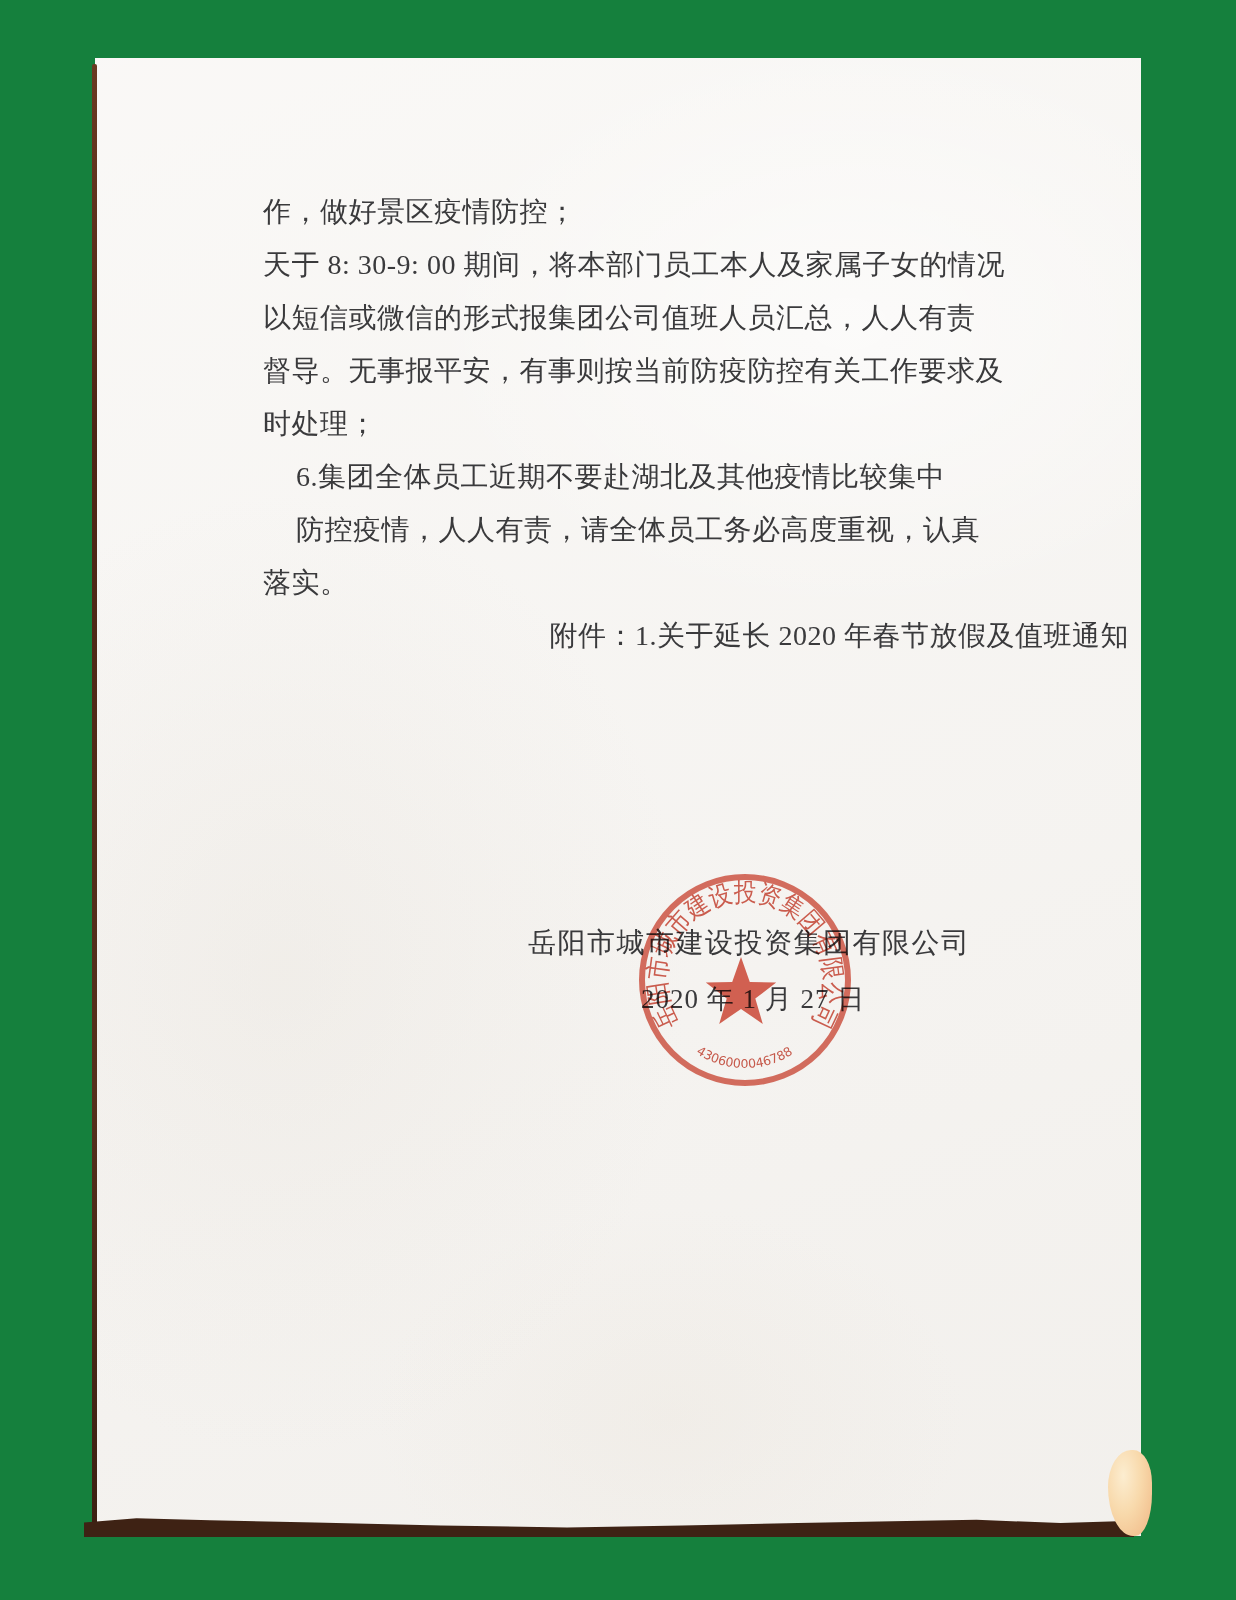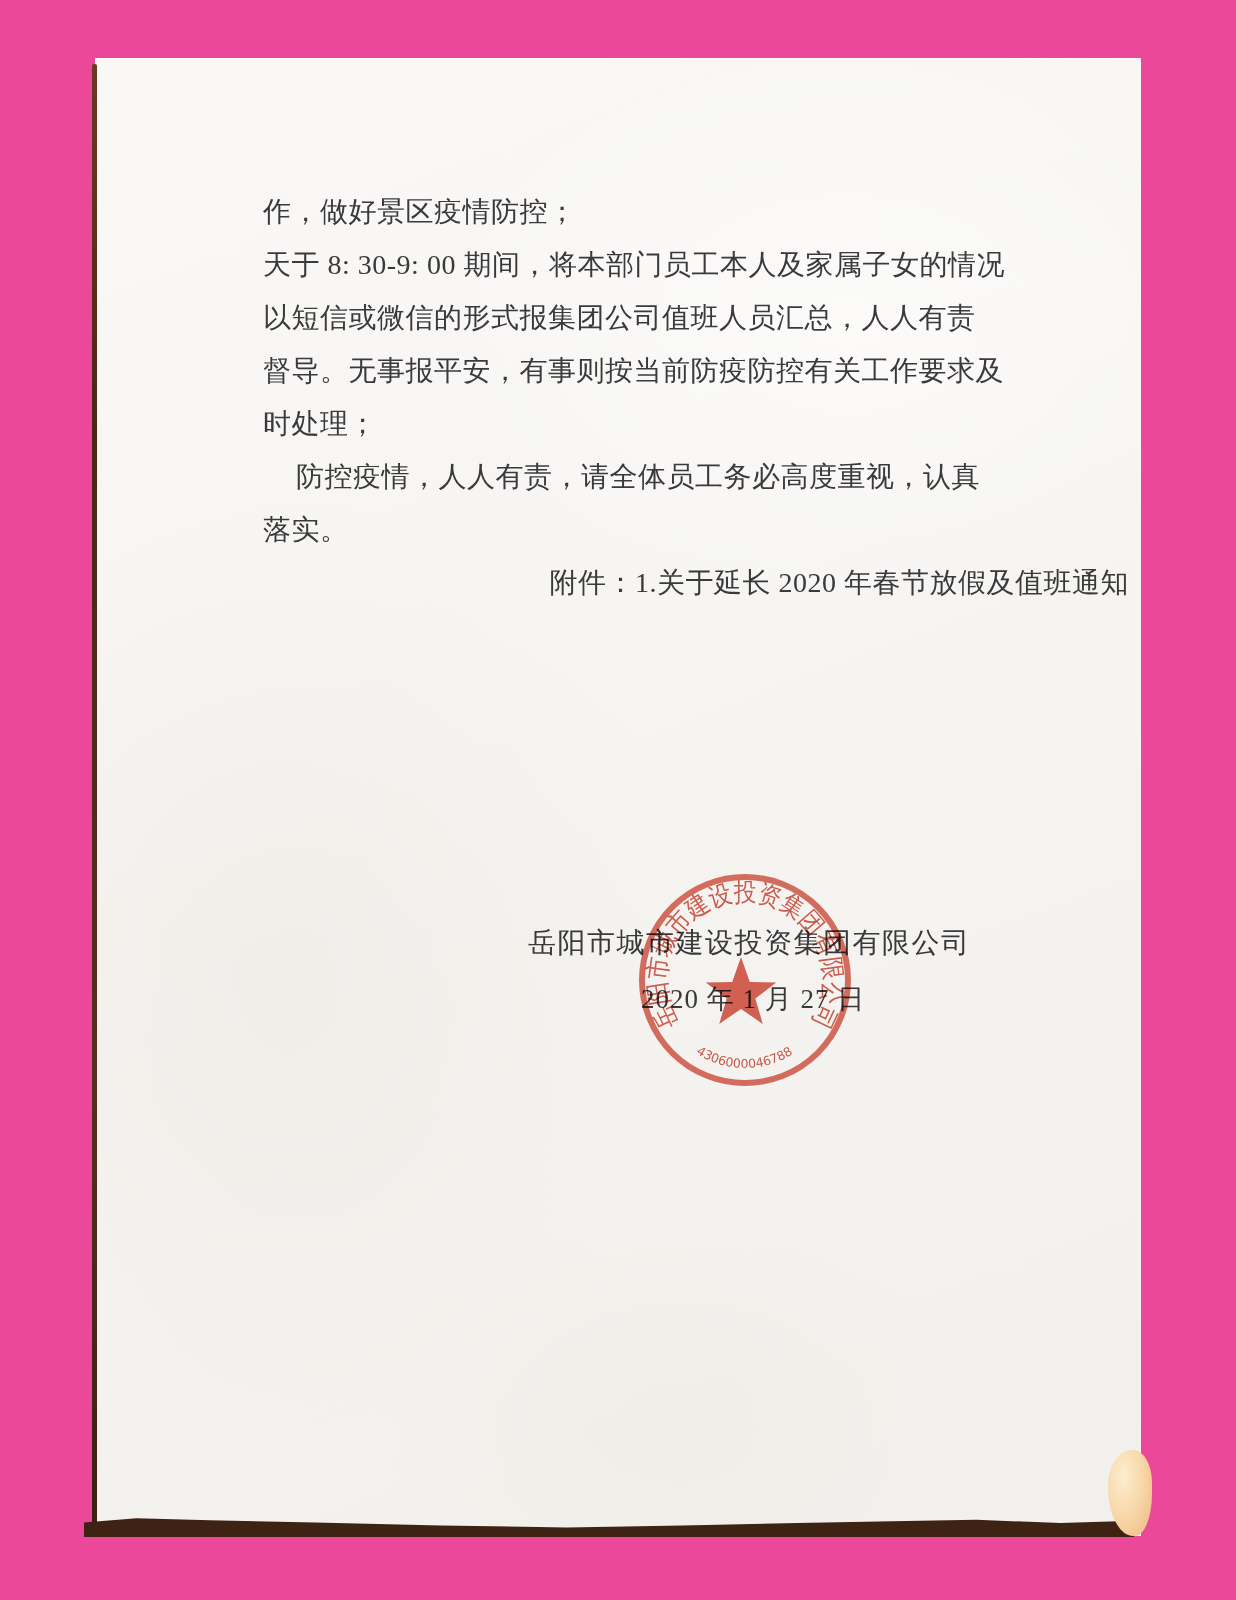--- a/index.html
+++ b/index.html
@@ -5,21 +5,21 @@
   html, body {
     margin: 0;
     padding: 0;
     background: #ffffff;
     font-family: "Liberation Serif", "DejaVu Serif", serif;
   }
   .stage {
     position: relative;
     width: 1236px;
     height: 1600px;
-    background: #ec4899;
+    background: #15803d;
     overflow: hidden;
   }
   
   .paper {
     position: absolute;
     left: 95px;
     top: 58px;
     width: 1046px;
     height: 1478px;
     background-color: #f7f5f2;
@@ -129,20 +129,21 @@
 <div class="stage">
 
   <div class="paper">
 
     <div class="body-text">
       <div class="ln">作，做好景区疫情防控；</div>
       <div class="ln">天于 8: 30-9: 00 期间，将本部门员工本人及家属子女的情况</div>
       <div class="ln">以短信或微信的形式报集团公司值班人员汇总，人人有责</div>
       <div class="ln">督导。无事报平安，有事则按当前防疫防控有关工作要求及</div>
       <div class="ln">时处理；</div>
+      <div class="ln ind">6.集团全体员工近期不要赴湖北及其他疫情比较集中</div>
       <div class="ln ind">防控疫情，人人有责，请全体员工务必高度重视，认真</div>
       <div class="ln">落实。</div>
       <div class="ln ind2">附件：1.关于延长 2020 年春节放假及值班通知</div>
     </div>
 
     <div class="company">岳阳市城市建设投资集团有限公司</div>
     <div class="date">2020 年 1 月 27 日</div>
 
     <svg class="seal" viewBox="0 0 240 240" xmlns="http://www.w3.org/2000/svg">
       <defs>

